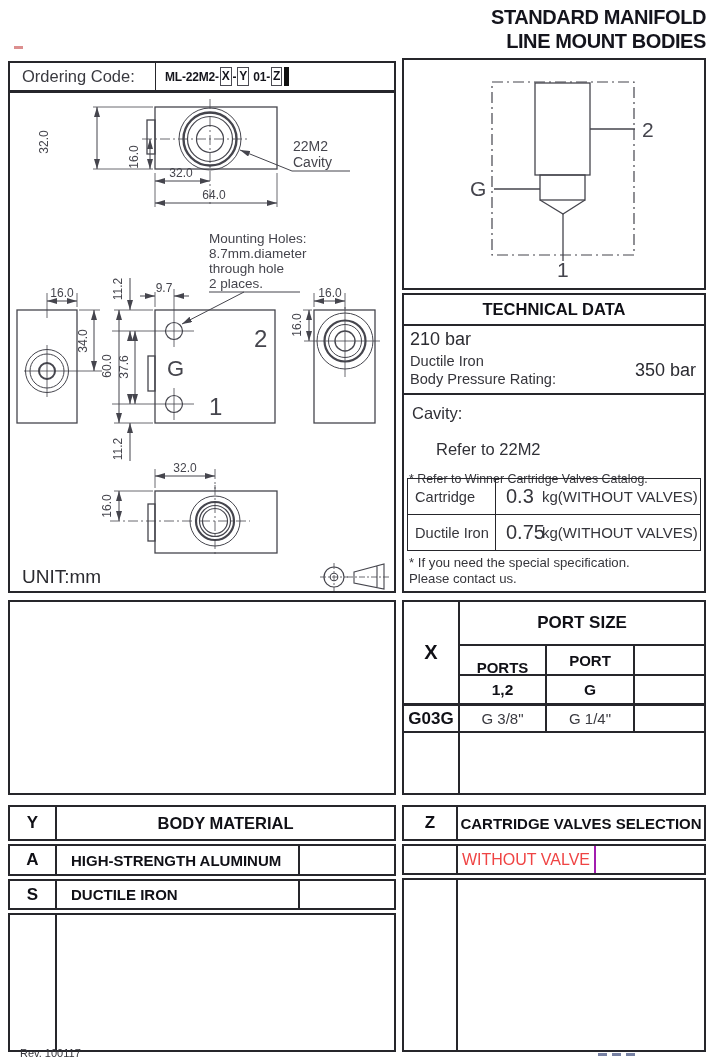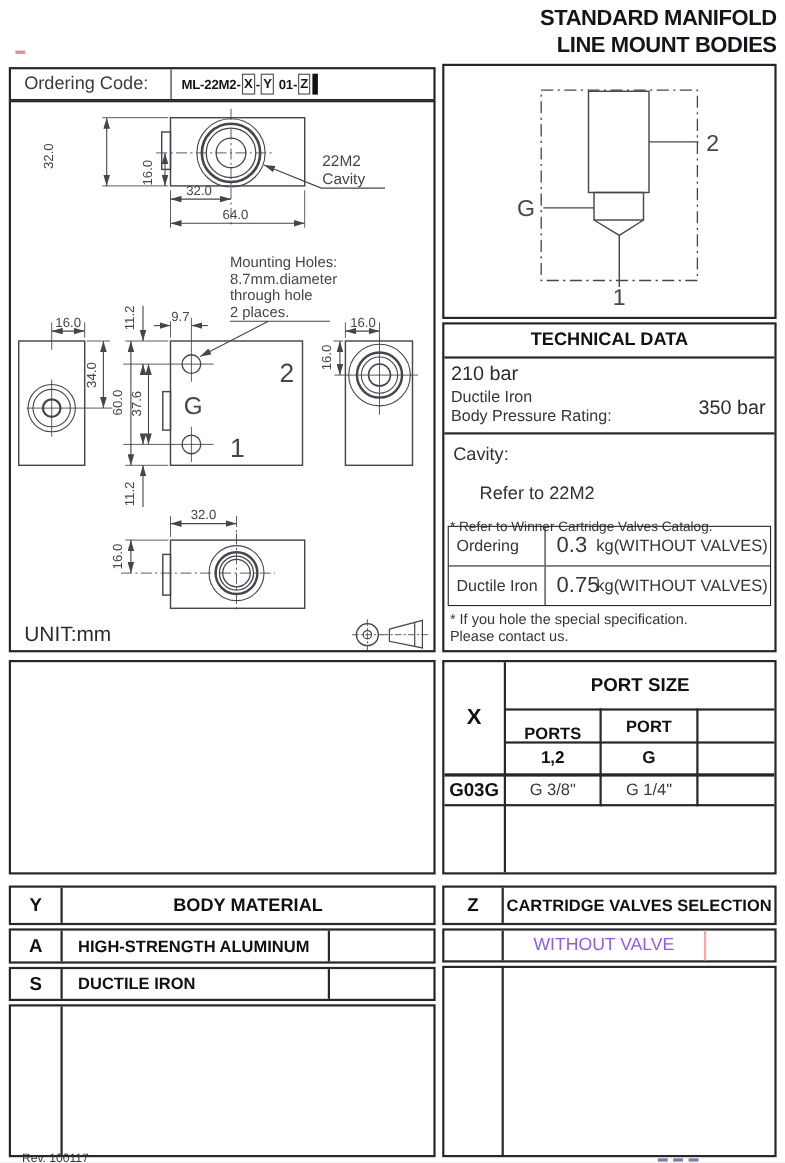--- a/index.html
+++ b/index.html
@@ -237,32 +237,32 @@
           <span>Body Pressure Rating:</span>
         </div>
         <div class="tv">350 bar</div>
       </div>
     </div>
     <div class="cavity-label">Cavity:</div>
     <div class="cavity-ref">Refer to 22M2</div>
     <div class="cavity-note">* Refer to Winner Cartridge Valves Catalog.</div>
     <div class="wtable">
       <div class="wrow">
-        <div class="wm">Ordering</div>
+        <div class="wm">Cartridge</div>
         <div class="wv">0.3</div>
         <div class="wu">kg(WITHOUT VALVES)</div>
       </div>
       <div class="wrow">
         <div class="wm">Ductile Iron</div>
         <div class="wv">0.75</div>
         <div class="wu">kg(WITHOUT VALVES)</div>
       </div>
     </div>
     <div class="tech-foot">
-      <div>* If you hole the special specification.</div>
+      <div>* If you need the special specification.</div>
       <div>Please contact us.</div>
     </div>
   </div>
 
   <div class="box" style="left:8px;top:600px;width:388px;height:195px;"></div>
 
   <div class="box" style="left:402px;top:600px;width:304px;height:195px;">
     <div class="pline" style="left:54px;top:0;width:2px;height:191px;"></div>
     <div class="pline" style="left:56px;top:42px;width:244px;height:1.5px;"></div>
     <div class="pline" style="left:141px;top:42px;width:1.5px;height:89px;"></div>
@@ -302,21 +302,21 @@
     </div>
   </div>
 
   <div class="abs" style="left:402px;top:805px;width:304px;height:247px;">
     <div class="rrow" style="left:0;top:0;width:304px;height:36px;">
       <div class="key" style="width:54px;">Z</div>
       <div class="mid bold" style="flex:1;justify-content:center;font-size:15px;">CARTRIDGE VALVES SELECTION</div>
     </div>
     <div class="rrow" style="left:0;top:39px;width:304px;height:31px;">
       <div class="key" style="width:54px;"></div>
-      <div class="mid" style="width:184px;border-right:2px solid #fca5a5;justify-content:center;font-size:16px;color:#8b5cf6;">WITHOUT VALVE</div>
+      <div class="mid" style="width:138px;border-right:2px solid #a21caf;justify-content:center;font-size:16px;color:#ef4444;">WITHOUT VALVE</div>
       <div class="rest"></div>
     </div>
     <div class="rrow" style="left:0;top:73px;width:304px;height:174px;">
       <div class="key" style="width:54px;"></div>
       <div class="rest"></div>
     </div>
   </div>
 
   <div class="footer-rev">Rev. 100117</div>
   <div class="fr-marks">

